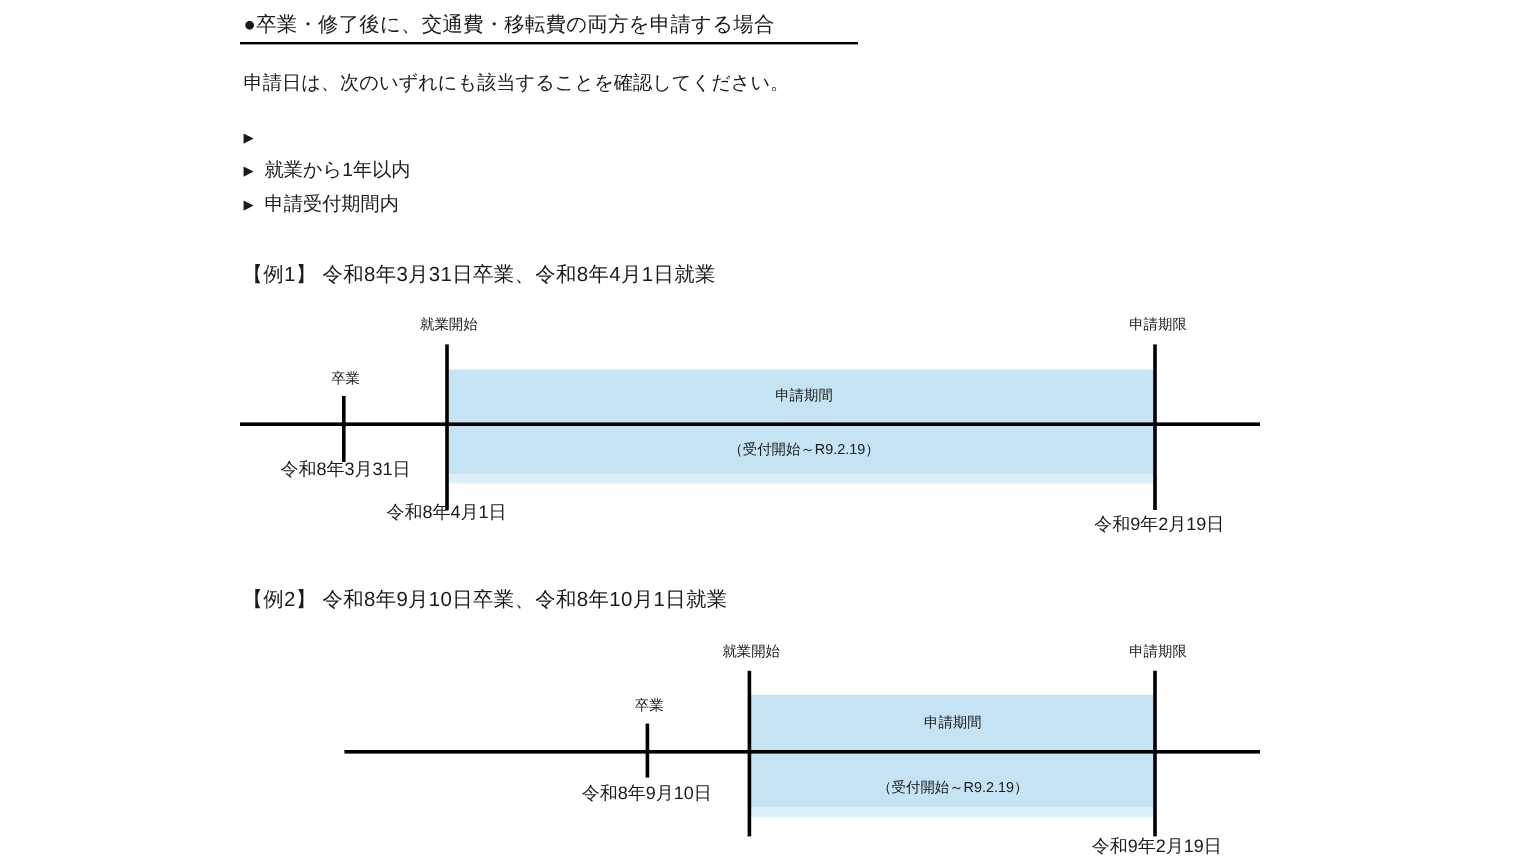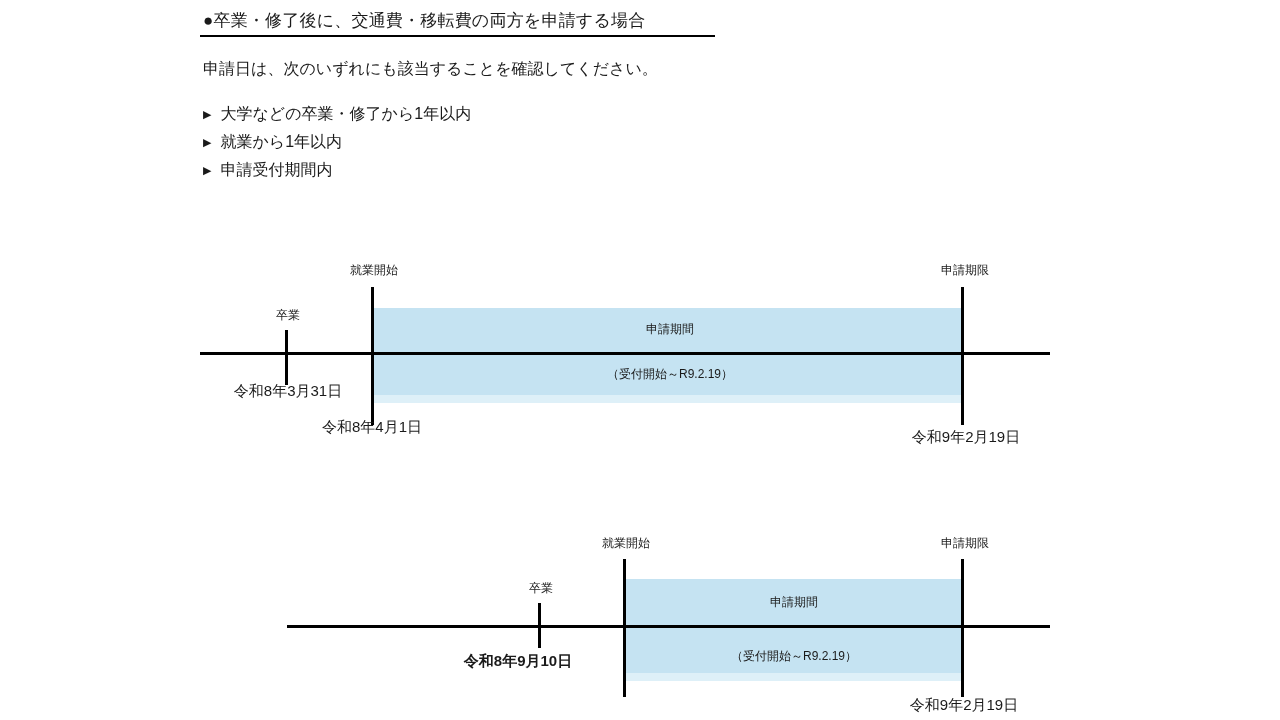--- a/index.html
+++ b/index.html
@@ -55,66 +55,67 @@
   #t2-strip{left:625px;top:673px;width:338px;height:8px;}
   #t2-axis{left:287px;top:625px;width:763px;}
   #t2-emp-line{left:623px;top:559px;height:138px;}
   #t2-dl-line{left:961px;top:559px;height:138px;}
   #t2-grad-tick{left:538px;top:603px;height:45px;}
   #t2-emp-label{left:626px;top:535px;}
   #t2-dl-label{left:965px;top:535px;}
   #t2-grad-label{left:541px;top:580px;}
   #t2-period-label{left:794px;top:594px;}
   #t2-period-note{left:794px;top:648px;}
-  #t2-grad-date{left:518px;top:652px;font-weight:bold;}
+  #t2-grad-date{left:539px;top:652px;}
   #t2-emp-date{left:625px;top:696px;margin-top:48px;}
   #t2-dl-date{left:964px;top:696px;}
 </style>
 </head>
 <body>
 
 <div class="canvas">
 
   <div class="abs heading">●卒業・修了後に、交通費・移転費の両方を申請する場合</div>
 
   <div class="abs intro nowrap">申請日は、次のいずれにも該当することを確認してください。</div>
 
   <div class="abs bullets">
     <div class="bullet-row">
       <span class="bullet-marker">▶</span>
-      <span>大学などの卒業・修了から1年以内</span>
     </div>
     <div class="bullet-row">
       <span class="bullet-marker">▶</span>
       <span>就業から1年以内</span>
     </div>
     <div class="bullet-row">
       <span class="bullet-marker">▶</span>
       <span>申請受付期間内</span>
     </div>
   </div>
 
+  <div class="abs ex-title nowrap" id="ex1-title">【例1】 令和8年3月31日卒業、令和8年4月1日就業</div>
 
   <div>
     <div class="bar" id="t1-bar"></div>
     <div class="bar-shadow" id="t1-strip"></div>
     <div class="hline" id="t1-axis"></div>
     <div class="vline" id="t1-emp-line"></div>
     <div class="vline" id="t1-dl-line"></div>
     <div class="vline" id="t1-grad-tick"></div>
     <div class="lbl" id="t1-emp-label">就業開始</div>
     <div class="lbl" id="t1-dl-label">申請期限</div>
     <div class="lbl" id="t1-grad-label">卒業</div>
     <div class="lbl" id="t1-period-label">申請期間</div>
     <div class="lbl" id="t1-period-note">（受付開始～R9.2.19）</div>
     <div class="lbl date" id="t1-grad-date">令和8年3月31日</div>
     <div class="lbl date" id="t1-emp-date">令和8年4月1日</div>
     <div class="lbl date" id="t1-dl-date">令和9年2月19日</div>
   </div>
 
+  <div class="abs ex-title nowrap" id="ex2-title">【例2】 令和8年9月10日卒業、令和8年10月1日就業</div>
 
   <div>
     <div class="bar" id="t2-bar"></div>
     <div class="bar-shadow" id="t2-strip"></div>
     <div class="hline" id="t2-axis"></div>
     <div class="vline" id="t2-emp-line"></div>
     <div class="vline" id="t2-dl-line"></div>
     <div class="vline" id="t2-grad-tick"></div>
     <div class="lbl" id="t2-emp-label">就業開始</div>
     <div class="lbl" id="t2-dl-label">申請期限</div>

